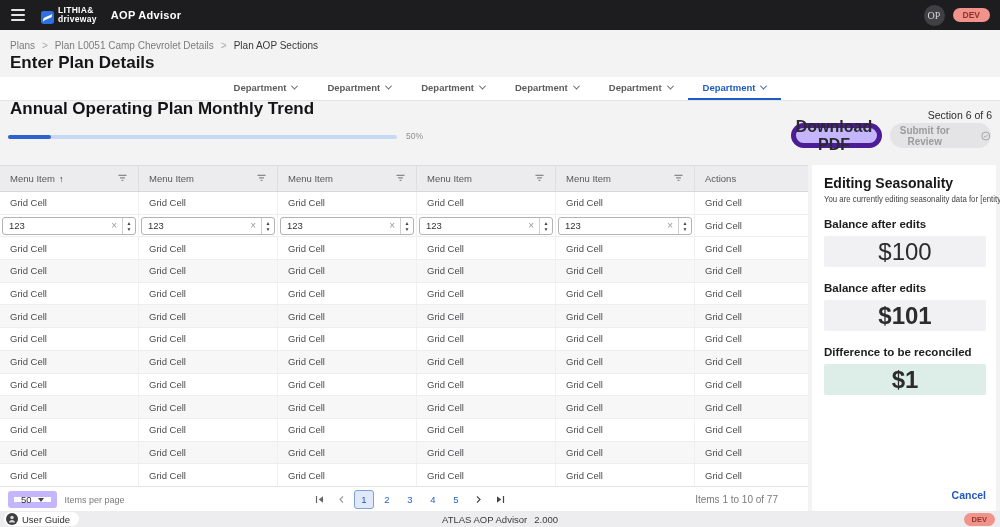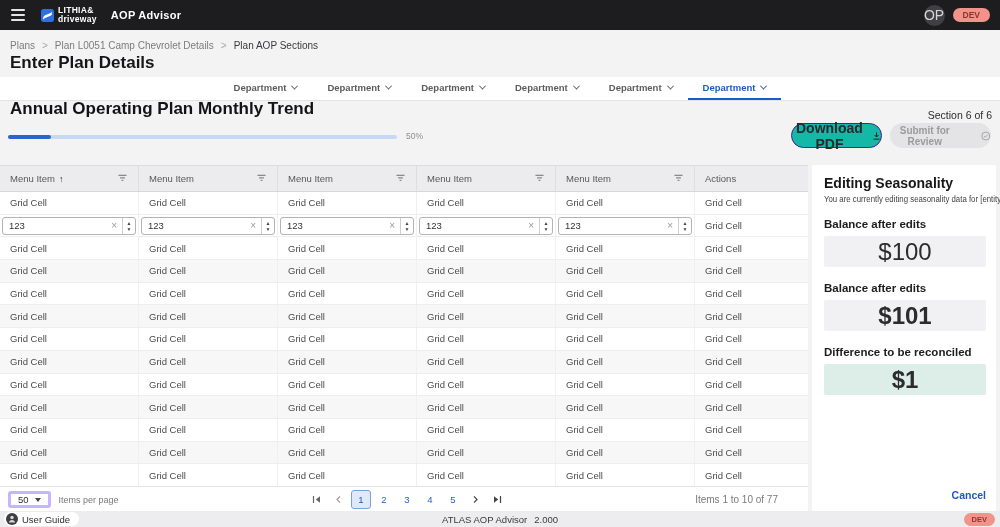--- a/index.html
+++ b/index.html
@@ -4,25 +4,25 @@
 <style>
   * { margin:0; padding:0; box-sizing:border-box; }
   html,body { width:1000px; height:527px; }
   body { font-family:"Liberation Sans", sans-serif; background:#f3f3f4; position:relative; overflow:hidden; color:#333; }
   button { font-family:inherit; cursor:pointer; }
 
   
   .topbar { position:absolute; top:0; left:0; right:0; height:30px; background:#1d1d1f; display:flex; align-items:center; }
   .burger { width:14px; display:flex; flex-direction:column; gap:3px; margin-left:11px; background:none; border:none; }
   .burger span { display:block; height:2px; background:#e6e6e6; border-radius:1px; }
-  .logo { display:flex; align-items:center; gap:4px; margin-left:16px; }
+  .logo { display:flex; align-items:flex-end; gap:4px; margin-left:16px; }
   .logo-text { line-height:9px; font-size:8.5px; font-weight:bold; color:#fff; letter-spacing:.3px; }
   .app-title { margin-left:14px; font-size:11px; font-weight:bold; color:#fff; letter-spacing:.3px; }
   .topbar-right { margin-left:auto; display:flex; align-items:center; gap:8px; margin-right:10px; }
-  .avatar { width:21px; height:21px; border-radius:50%; background:#3f3f44; color:#d6d6d6; font-size:14px; display:flex; align-items:center; justify-content:center; }
+  .avatar { width:21px; height:21px; border-radius:50%; background:#3f3f44; color:#d6d6d6; font-size:10px; display:flex; align-items:center; justify-content:center;font-family:Liberation Serif, serif; }
   .devbadge { background:#f2938b; color:#8e352b; font-size:8.5px; font-weight:bold; padding:2px 10px; border-radius:9px; }
   .devbadge.small { font-size:7.5px; padding:2px 8px; }
 
   
   .breadcrumb { position:absolute; top:40px; left:10px; font-size:10px; color:#7c7c7e; display:flex; gap:7px; align-items:center; }
   .bc-sep { color:#a8a8aa; }
   .bc-item { cursor:pointer; }
   .bc-item.cur { color:#3a3a3c; }
   .page-title { position:absolute; top:53px; left:10px; font-size:17px; font-weight:bold; color:#161618; }
 
@@ -31,21 +31,21 @@
   .tab { height:100%; padding:0 15px; font-size:9.5px; font-weight:bold; color:#5c5c5e; background:none; border:none; border-bottom:2px solid transparent; display:flex; align-items:center; gap:6px; }
   .tab .chev { width:5px; height:5px; border-right:1.5px solid currentColor; border-bottom:1.5px solid currentColor; transform:rotate(45deg) translate(-1px,-1px); }
   .tab.active { color:#1d5bc4; border-bottom-color:#1d5bc4; }
 
   
   .section-title { position:absolute; top:99px; left:10px; font-size:17px; font-weight:bold; color:#131315; }
   .progress-track { position:absolute; top:135px; left:8px; width:389px; height:4px; border-radius:2px; background:#c7d8f4; }
   .progress-fill { width:11%; height:100%; border-radius:2px; background:#2e62cf; }
   .progress-label { position:absolute; top:131px; left:406px; font-size:8.5px; color:#8d8d8f; }
   .section-ind { position:absolute; top:109px; right:8px; font-size:10.5px; color:#2c2c2e; }
-  .btn-download { position:absolute; top:123px; left:791px; width:91px; height:25px; border-radius:13px; background:#14b8a6; border:1px solid #4c1d95; font-size:14px; font-weight:bold; color:#2a2a2c; display:flex; align-items:center; justify-content:center; gap:5px; }
+  .btn-download { position:absolute; top:123px; left:791px; width:91px; height:25px; border-radius:13px; background:#c4b5fd; border:5px solid #4c1d95; font-size:16px; font-weight:bold; color:#2a2a2c; display:flex; align-items:center; justify-content:center; gap:5px; }
   .btn-submit { position:absolute; top:123px; left:890px; width:101px; height:25px; border-radius:13px; background:#e4e4e6; border:none; font-size:10px; font-weight:bold; color:#9b9b9d; display:flex; align-items:center; justify-content:center; gap:22px; cursor:default; }
 
   
   .table { position:absolute; top:165px; left:0; width:808px; }
   .grid-header, .grow { display:grid; grid-template-columns:139px 139px 139px 139px 139px 1fr; }
   .grid-header { background:#ececee; border-top:1px solid #dcdcde; border-bottom:1px solid #d7d7d9; height:27px; }
   .hcell { display:flex; align-items:center; padding:0 10px; font-size:9.5px; color:#58585a; border-right:1px solid #dedee0; cursor:pointer; overflow:hidden; }
   .hcell:last-child { border-right:none; }
   .hlabel { margin-right:4px; white-space:nowrap; }
   .sort { font-size:9px; color:#333; }
@@ -57,21 +57,21 @@
   .gcell:last-child { border-right:none; }
   .icell { padding:0 2px; }
   .numwrap { display:flex; align-items:center; width:100%; height:18px; border:1px solid #b3b3b6; border-radius:3px; background:#fff; overflow:hidden; }
   .numin { flex:1; min-width:0; border:none; outline:none; background:transparent; font-family:inherit; font-size:9.5px; color:#333; padding-left:6px; }
   .clr { font-size:10px; color:#9a9a9c; padding:0 5px; cursor:pointer; }
   .spin { width:13px; align-self:stretch; border-left:1px solid #d0d0d2; display:flex; flex-direction:column; align-items:center; justify-content:center; cursor:pointer; }
   .spin span { font-size:5px; line-height:6px; color:#444; }
 
   
   .pagebar { position:absolute; top:486px; left:0; width:808px; height:26px; background:#fff; border-top:1px solid #e2e2e3; display:flex; align-items:center; }
-  .psize { margin-left:8px; display:flex; align-items:center; gap:6px; border:3px solid #c4b5fd; border-radius:3px; height:17px; padding:0 7px; font-size:9.5px; color:#2e2e30; background:#fff; }
+  .psize { margin-left:8px; display:flex; align-items:center; gap:6px; border:6px solid #c4b5fd; border-radius:3px; height:17px; padding:0 7px; font-size:9.5px; color:#2e2e30; background:#fff; }
   .caret { width:0; height:0; border-left:3.5px solid transparent; border-right:3.5px solid transparent; border-top:4px solid #444; }
   .psize-label { font-size:9px; color:#7a7a7c; margin-left:8px; }
   .pagination { margin-left:auto; margin-right:auto; display:flex; align-items:center; gap:3px; }
   .pnav { background:none; border:none; padding:2px 5px; display:flex; align-items:center; }
   .pnum { width:20px; height:19px; background:none; border:1px solid transparent; border-radius:3px; font-size:9.5px; color:#2563c9; }
   .pnum.cur { background:#dfe9f9; border-color:#7ba0dd; color:#2257c0; }
   .items-range { margin-right:30px; font-size:10px; color:#7a7a7c;text-align:right; }
 
   
   .panel { position:absolute; left:812px; top:165px; width:184px; height:346px; background:#fff; border-radius:2px; padding:10px 10px 8px 12px; }

